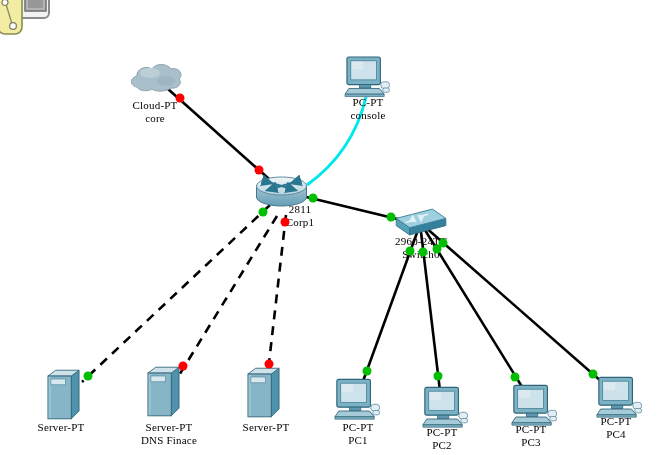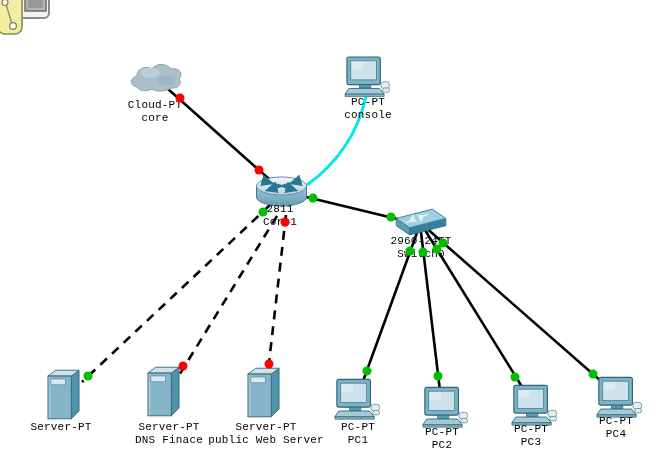--- a/index.html
+++ b/index.html
@@ -1,18 +1,18 @@
 <!DOCTYPE html>
 <html><head>
 <meta charset="utf-8">
 <style>
   html,body{margin:0;padding:0;background:#fff;}
   #workspace{
     position:relative;width:662px;height:455px;background:#ffffff;
-    overflow:hidden;font-family:Liberation Mono, monospace;
+    overflow:hidden;font-family:Liberation Serif, serif;
   }
   #links,#dots{position:absolute;left:0;top:0;width:662px;height:455px;pointer-events:none;}
   #links path{pointer-events:stroke;}
   .dev{position:absolute;}
   .dev-label{
     position:absolute;transform:translateX(-50%);text-align:center;
     font-size:11px;line-height:13px;letter-spacing:.2px;color:#000;white-space:nowrap;
   }
   .corner{position:absolute;}
 </style>
@@ -131,38 +131,37 @@
     </svg>
 
   <div class="dev-label" style="left:155px;top:99px">
     <div>Cloud-PT</div>
     <div>core</div>
   </div>
   <div class="dev-label" style="left:368px;top:96px">
     <div>PC-PT</div>
     <div>console</div>
   </div>
-  <div class="dev-label" style="left:280px;top:203px">
+  <div class="dev-label" style="left:300px;top:203px">
     <div>2811</div>
     <div>Corp1</div>
   </div>
   <div class="dev-label" style="left:421px;top:235px">
     <div>2960-24TT</div>
     <div>Switch0</div>
   </div>
   <div class="dev-label" style="left:61px;top:421px">
     <div>Server-PT</div>
   </div>
   <div class="dev-label" style="left:169px;top:421px">
     <div>Server-PT</div>
     <div>DNS Finace</div>
   </div>
   <div class="dev-label" style="left:266px;top:421px">
     <div>Server-PT</div>
-    <div>public Web Server</div>
   </div>
   <div class="dev-label" style="left:358px;top:421px">
     <div>PC-PT</div>
     <div>PC1</div>
   </div>
   <div class="dev-label" style="left:442px;top:426px">
     <div>PC-PT</div>
     <div>PC2</div>
   </div>
   <div class="dev-label" style="left:531px;top:423px">

